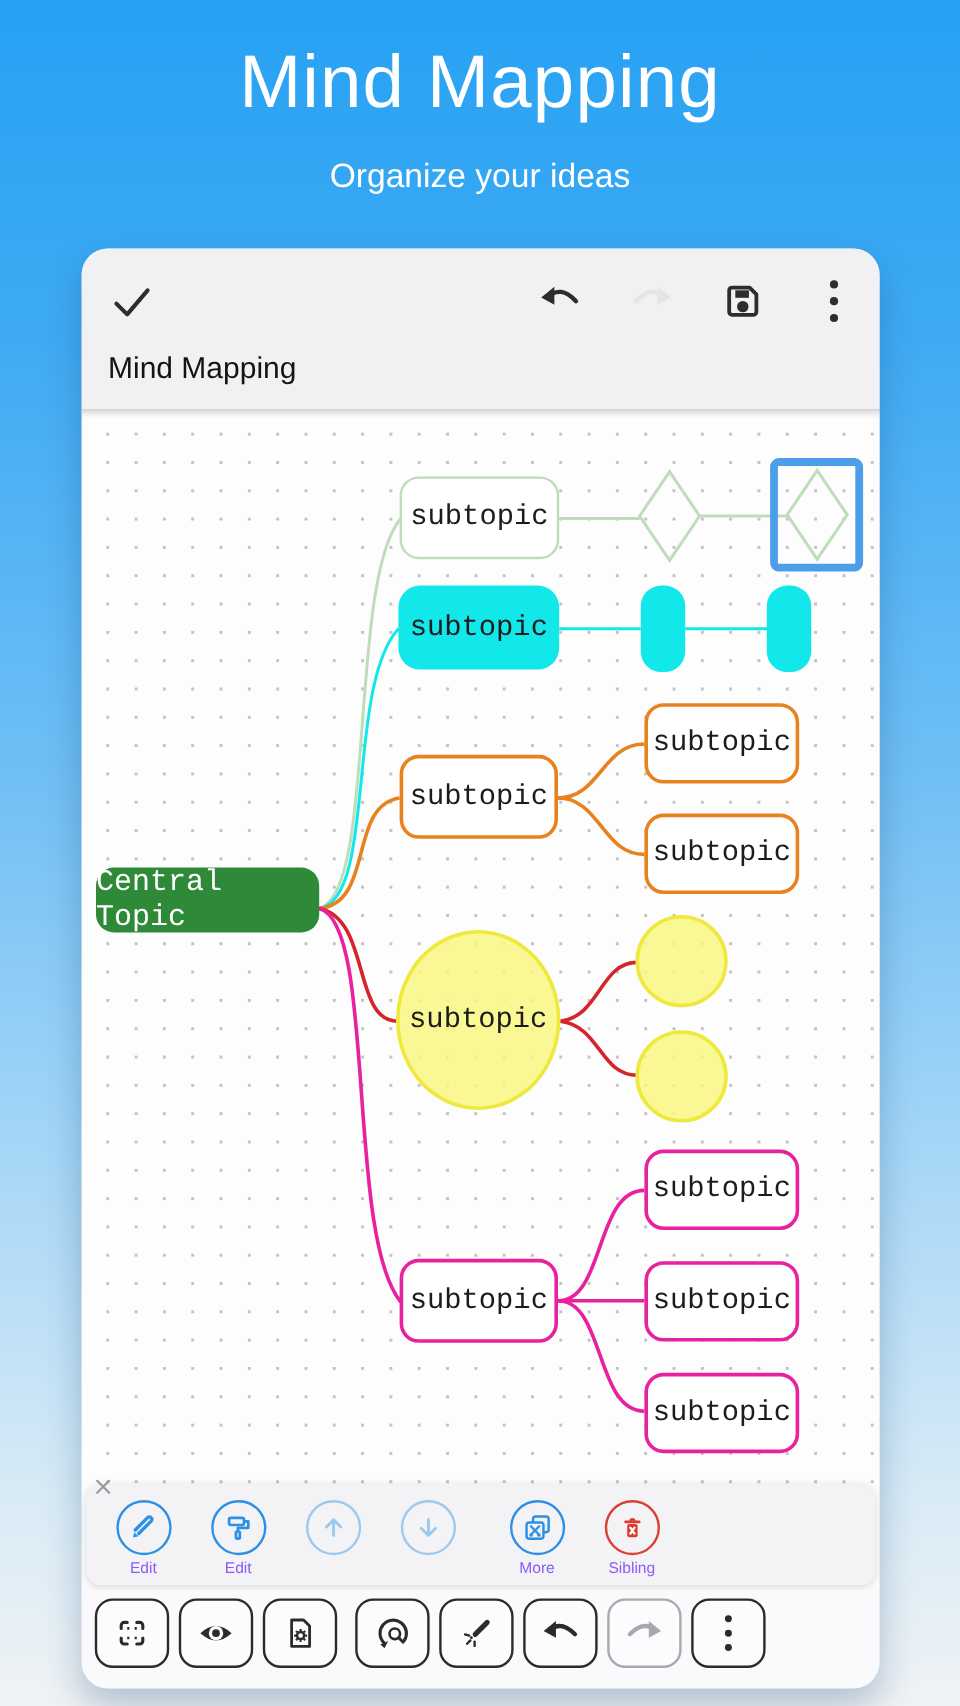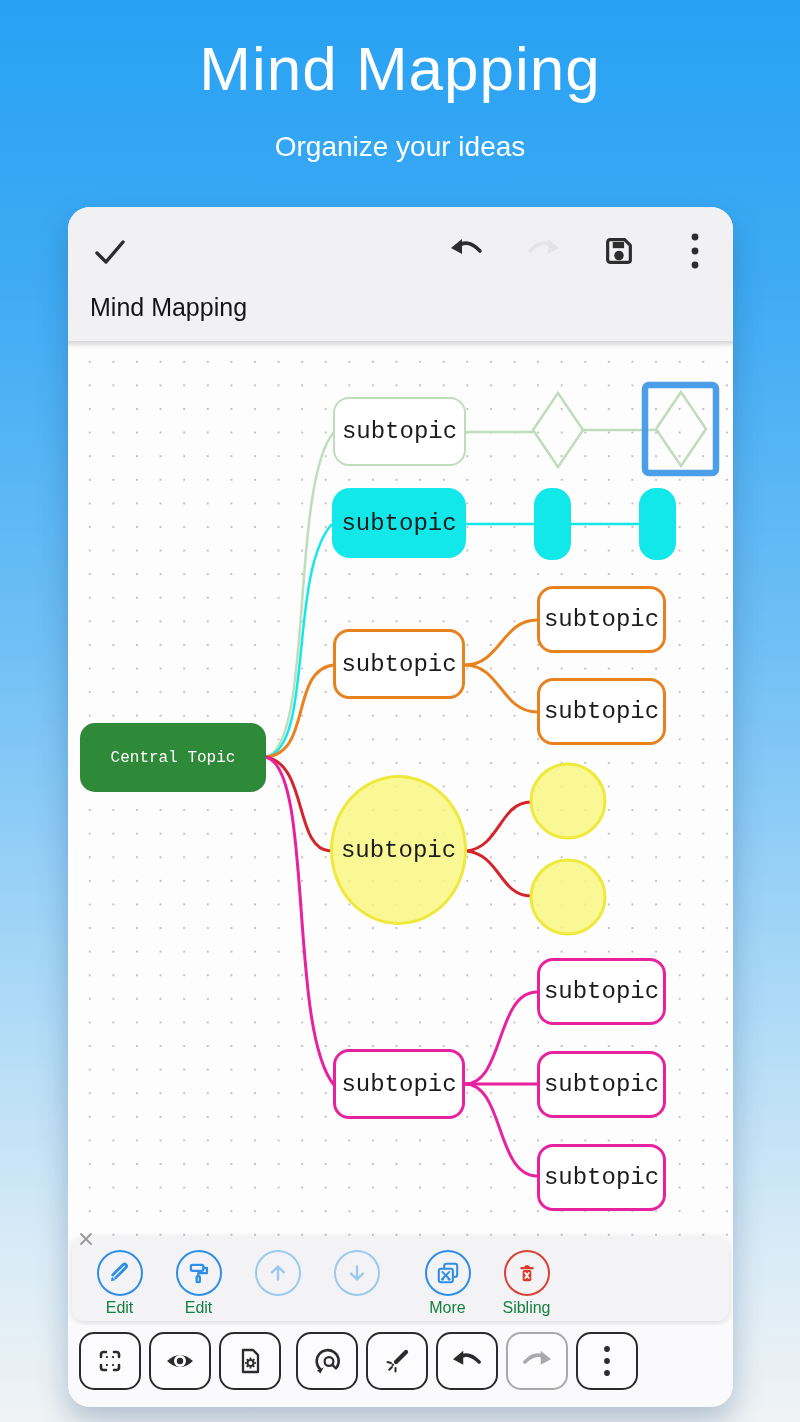--- a/index.html
+++ b/index.html
@@ -27,35 +27,35 @@
     box-shadow:inset 0 9px 7px -7px rgba(0,0,0,.22);}
   .links{position:absolute;left:0;top:0;}
   .node{position:absolute;display:flex;align-items:center;justify-content:center;
     font-size:24px;color:#1c1c1c;background:#fff;box-sizing:border-box;font-family:Liberation Mono, monospace;}
   .n-sub1{left:265px;top:56px;width:133px;height:69px;border:2.5px solid #BFDDBB;border-radius:16px;}
   .n-cyan{left:264px;top:147px;width:134px;height:70px;background:#12E7E9;border-radius:18px;}
   .n-orange{left:265px;top:288px;width:132px;height:70px;border:3px solid #E8821E;border-radius:16px;}
   .n-yellow{left:262px;top:434px;width:137px;height:150px;border:3px solid #EEE93C;border-radius:50%;
     background:rgba(249,247,126,.82);}
   .n-magenta{left:265px;top:708px;width:132px;height:70px;border:3px solid #E8219E;border-radius:16px;}
-  .n-central{left:12px;top:382px;width:186px;height:69px;background:#2E8A39;border-radius:15px;
-    color:#fff;font-size:16px;}
+  .n-central{left:12px;top:382px;width:186px;height:54px;background:#2E8A39;border-radius:15px;
+    color:#fff;font-size:25px;}
   .n-oc{width:129px;height:67px;border:3px solid #E8821E;border-radius:16px;left:469px;}
   .n-mc{width:129px;height:67px;border:3px solid #E8219E;border-radius:16px;left:469px;}
   
   .node-toolbar{position:absolute;left:4px;top:1030px;width:657px;height:84px;background:#F3F3F5;
     border-radius:12px;box-shadow:0 2px 8px rgba(0,0,0,.14);display:flex;padding:0 8px;box-sizing:border-box;}
   .nt-close{position:absolute;left:6px;top:-6px;width:16px;height:16px;}
   .nt-item{width:79px;display:flex;flex-direction:column;align-items:center;padding-top:13px;}
   .nt-extra{margin-left:12px;}
   .nt-circle{width:46px;height:46px;border-radius:50%;border:2.5px solid #2E8FE5;display:flex;
     align-items:center;justify-content:center;box-sizing:border-box;}
   .nt-circle.lite{border-color:#9CC9EE;}
   .nt-circle.red{border-color:#D84038;}
-  .nt-label{font-size:16px;color:#15803d;margin-top:3px;white-space:nowrap;}
+  .nt-label{font-size:13px;color:#8b5cf6;margin-top:3px;white-space:nowrap;}
   
   .bottom-bar{position:absolute;left:0;top:1118px;width:665px;height:82px;background:#FAFAFC;}
   .bb-row{position:absolute;left:11px;top:7px;display:flex;gap:8px;}
   .bb-btn{width:62px;height:58px;border:2px solid #2b2b2b;border-radius:15px;background:#FCFCFE;
     display:flex;align-items:center;justify-content:center;box-sizing:border-box;}
   .bb-btn.disabled{border-color:#A9A9AD;}
   .bb-gap{margin-left:7px;}
 </style>
 </head>
 <body>

